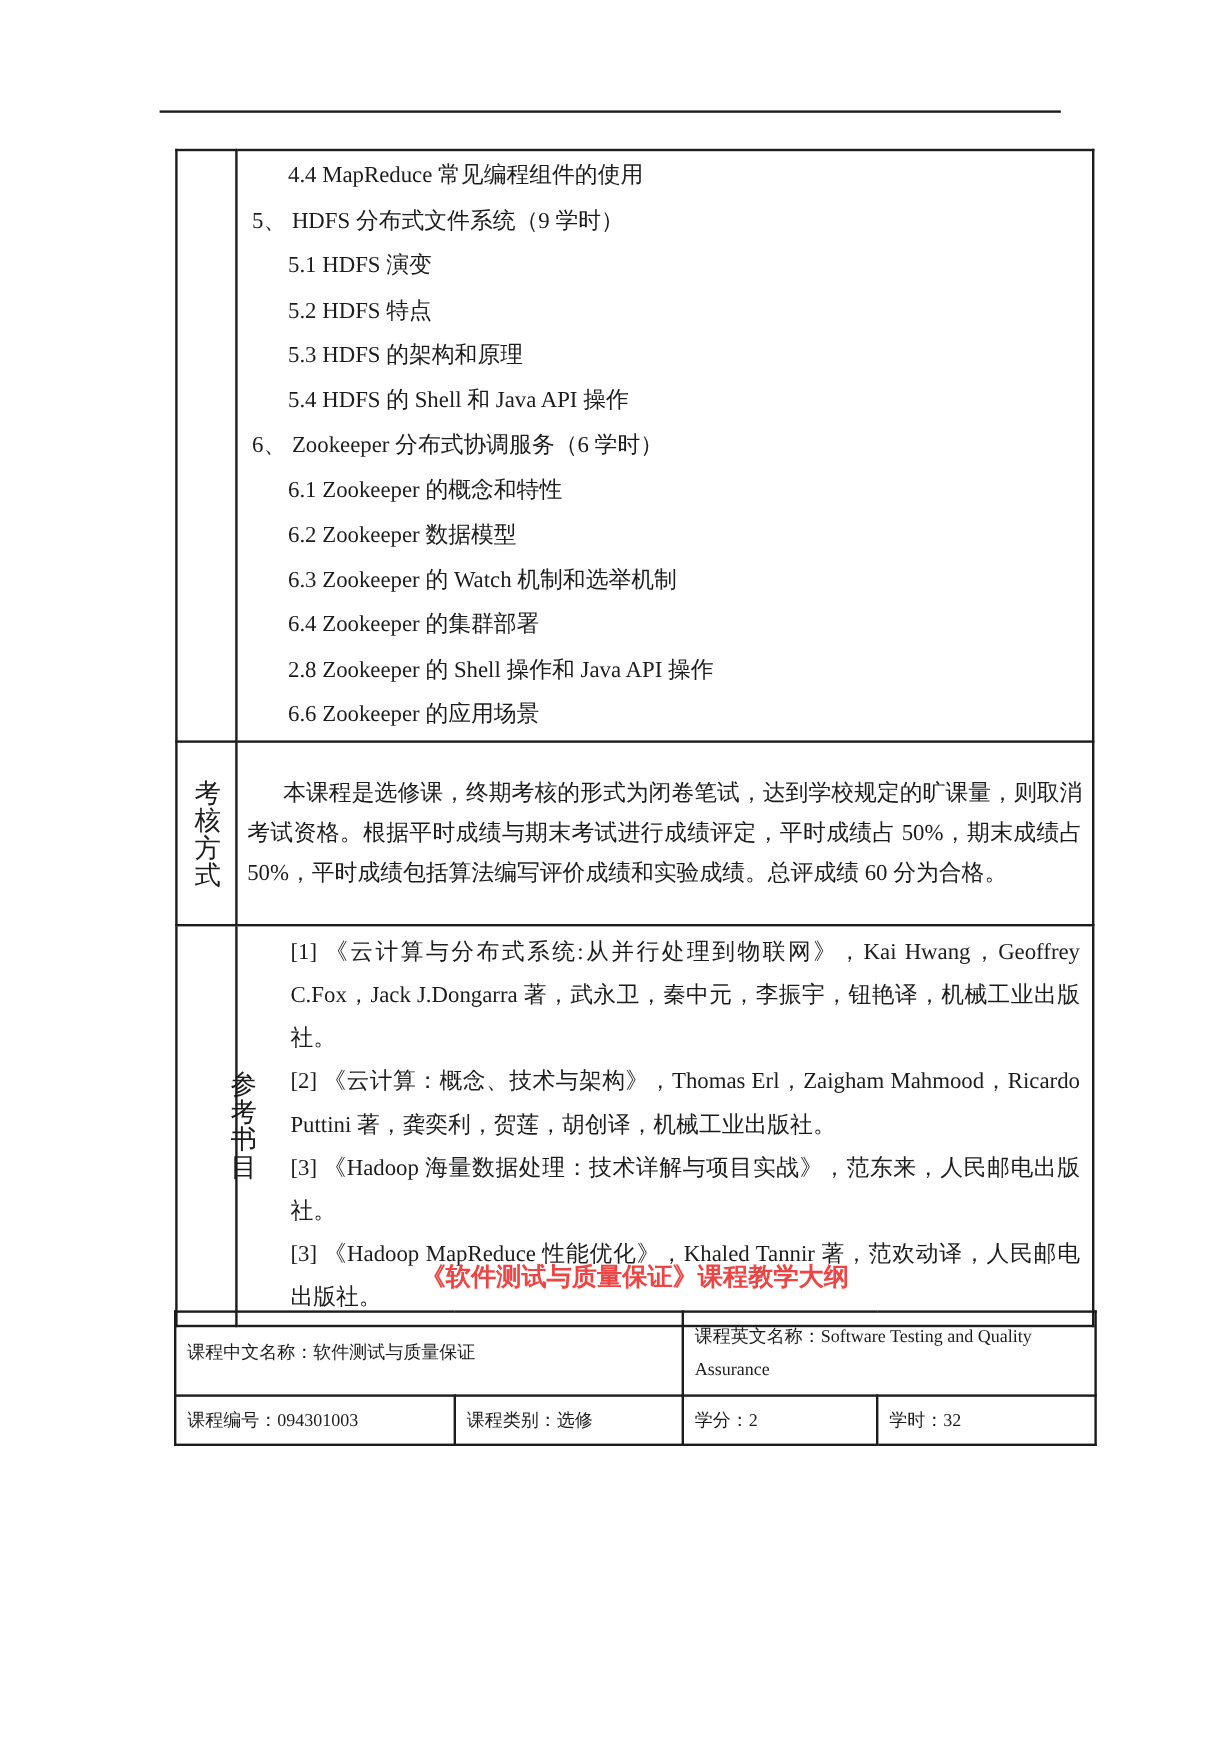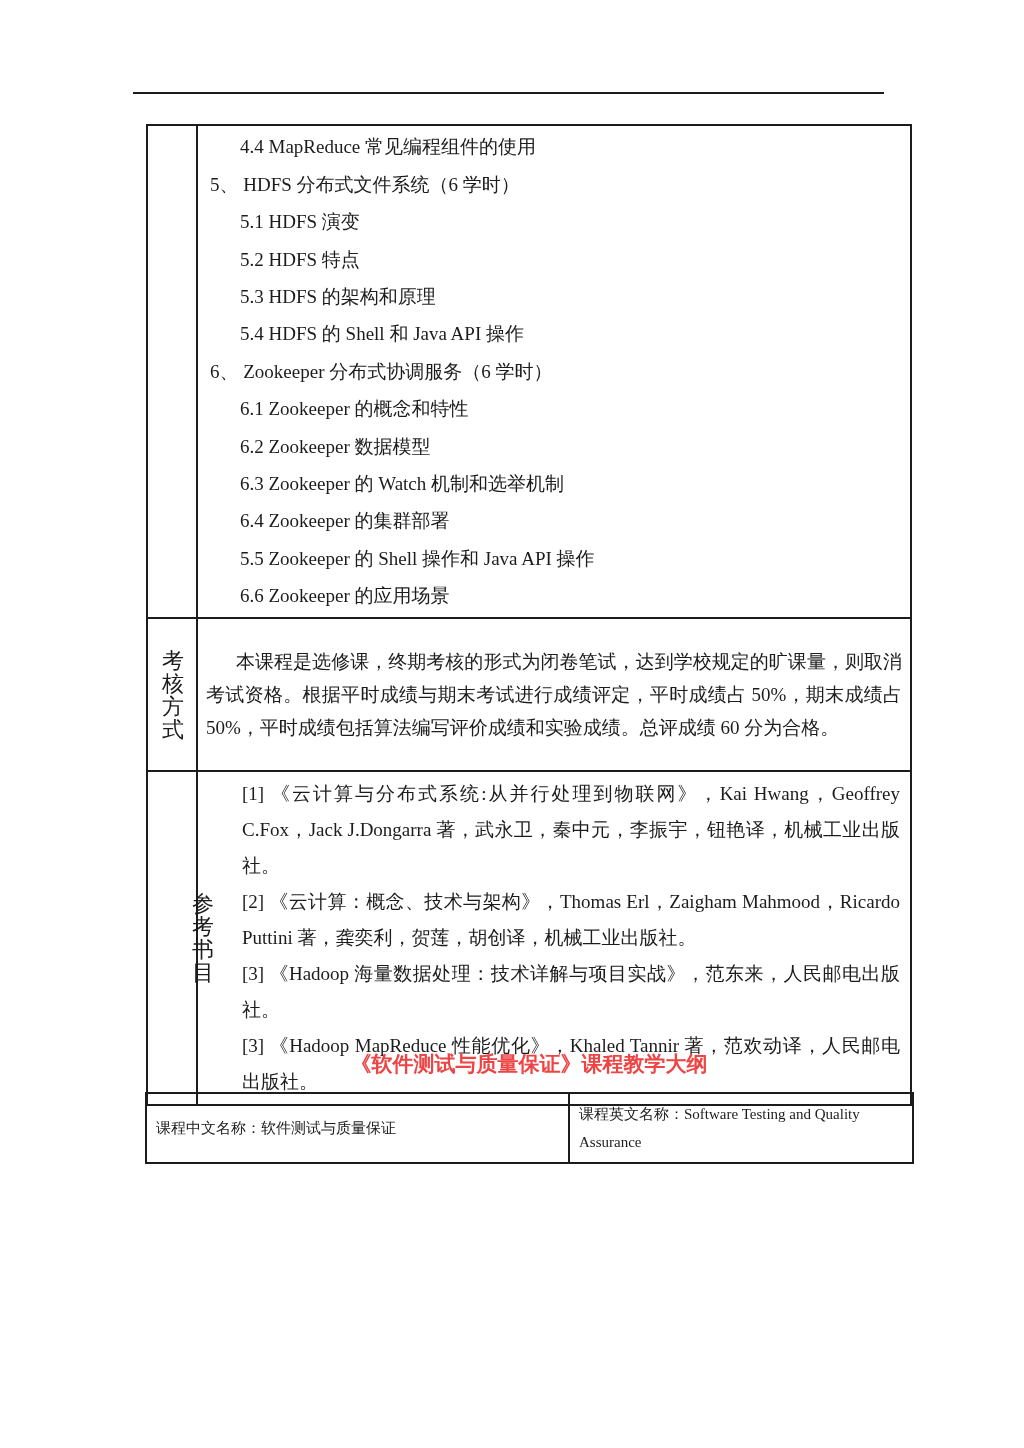--- a/index.html
+++ b/index.html
@@ -97,31 +97,31 @@
     <colgroup>
       <col class="label-col">
       <col>
     </colgroup>
     <tbody>
         <tr class="row-outline">
       <td></td>
       <td class="outline-cell">
         <div>
               <div class="outline-line subitem">4.4 MapReduce 常见编程组件的使用</div>
-              <div class="outline-line chapter">5、 HDFS 分布式文件系统（6 学时）</div>
+              <div class="outline-line chapter">5、 HDFS 分布式文件系统（9 学时）</div>
               <div class="outline-line subitem">5.1 HDFS 演变</div>
               <div class="outline-line subitem">5.2 HDFS 特点</div>
               <div class="outline-line subitem">5.3 HDFS 的架构和原理</div>
               <div class="outline-line subitem">5.4 HDFS 的 Shell 和 Java API 操作</div>
               <div class="outline-line chapter">6、 Zookeeper 分布式协调服务（6 学时）</div>
               <div class="outline-line subitem">6.1 Zookeeper 的概念和特性</div>
               <div class="outline-line subitem">6.2 Zookeeper 数据模型</div>
               <div class="outline-line subitem">6.3 Zookeeper 的 Watch 机制和选举机制</div>
               <div class="outline-line subitem">6.4 Zookeeper 的集群部署</div>
-              <div class="outline-line subitem">5.5 Zookeeper 的 Shell 操作和 Java API 操作</div>
+              <div class="outline-line subitem">2.8 Zookeeper 的 Shell 操作和 Java API 操作</div>
               <div class="outline-line subitem">6.6 Zookeeper 的应用场景</div>
             </div>
       </td>
     </tr>
     <tr class="row-assessment">
       <td>
         <div class="vlabel">考核方式</div>
       </td>
       <td class="assessment-cell">
         <p>本课程是选修课，终期考核的形式为闭卷笔试，达到学校规定的旷课量，则取消考试资格。根据平时成绩与期末考试进行成绩评定，平时成绩占 50%，期末成绩占 50%，平时成绩包括算法编写评价成绩和实验成绩。总评成绩 60 分为合格。</p>
@@ -150,16 +150,22 @@
       <col style="width:233px">
       <col style="width:190px">
       <col style="width:162px">
       <col style="width:182px">
     </colgroup>
     <tbody>
         <tr class="info-row-1">
       <td colspan="2">课程中文名称：软件测试与质量保证</td>
       <td colspan="2" class="en-cell">课程英文名称：Software Testing and Quality Assurance</td>
     </tr>
+    <tr class="info-row-2">
+      <td>课程编号：094301003</td>
+      <td>课程类别：选修</td>
+      <td>学分：2</td>
+      <td>学时：32</td>
+    </tr>
   </tbody>
     </table>
 
 </div>
 
 </body></html>

